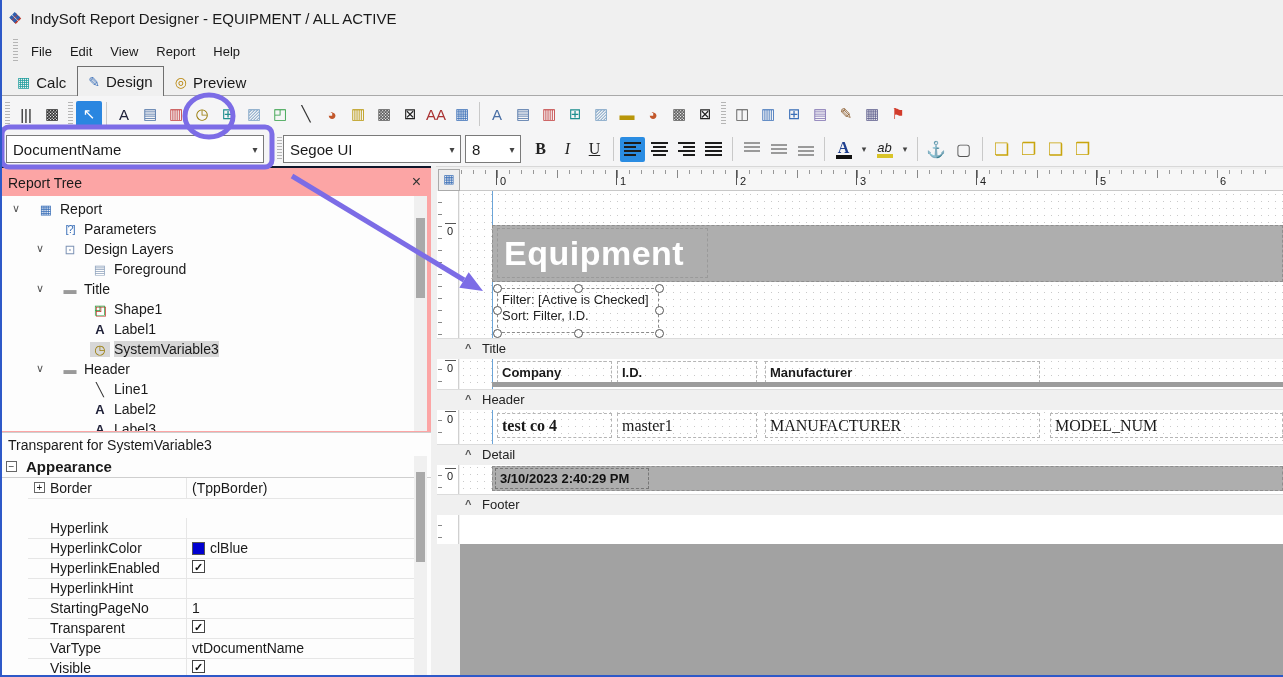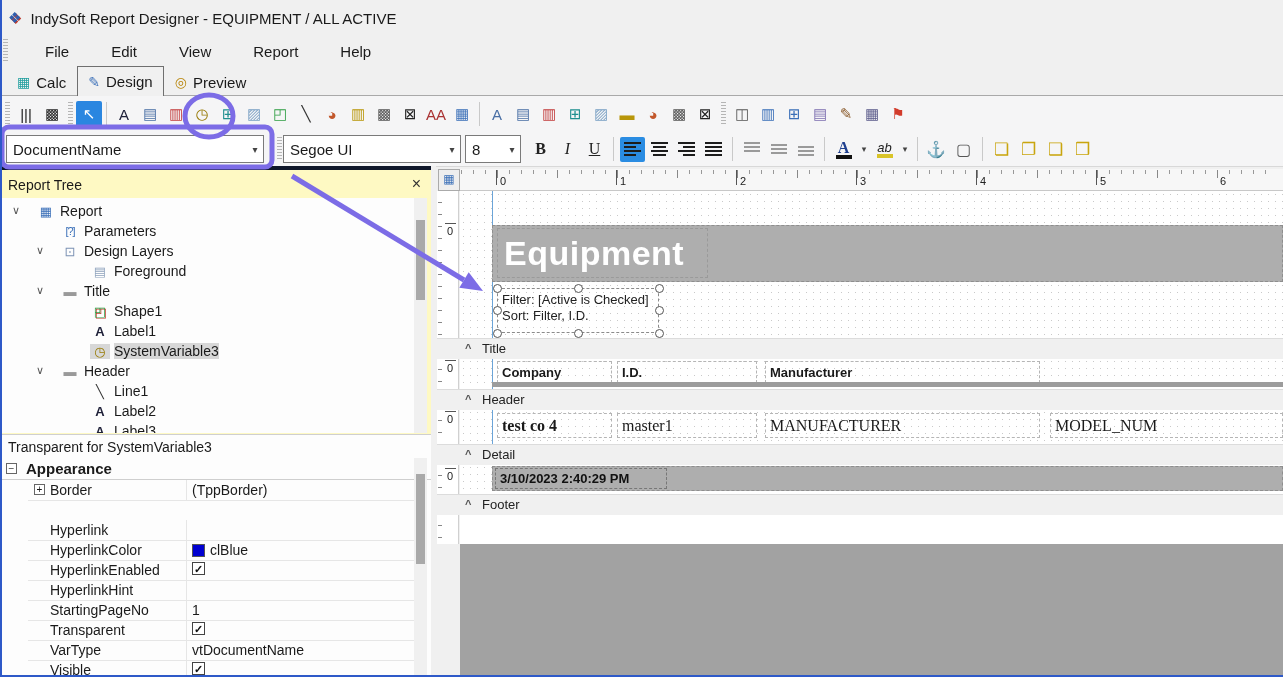--- a/index.html
+++ b/index.html
@@ -1,21 +1,21 @@
 <!DOCTYPE html>
 <html><head>
 <meta charset="utf-8">
 <style>
   html,body{margin:0;padding:0;background:#666;}
   .app{position:relative;width:1283px;height:677px;background:#f0f0f0;overflow:hidden;
        font-family:"Liberation Sans",sans-serif;color:#1a1a1a;}
   
   .titlebar{position:absolute;left:0;top:0;right:0;height:36px;display:flex;align-items:center;gap:9px;padding-left:8px;font-size:15px;}
   .appicon{font-size:15px;color:#2f5fae;text-shadow:1px 1px 0 #c0392b;}
-  .menubar{position:absolute;left:0;top:36px;right:0;height:30px;display:flex;align-items:center;font-size:15px;gap:24px;}
+  .menubar{position:absolute;left:0;top:36px;right:0;height:30px;display:flex;align-items:center;padding-left:10px;font-size:13px;}
   .menubar .grip{margin-right:4px;}
   .menu-item{padding:3px 9px;cursor:default;}
   .tabbar{position:absolute;left:0;top:66px;right:0;height:30px;display:flex;align-items:flex-end;padding-left:6px;border-bottom:1px solid #a9a9a9;box-sizing:border-box;background:#f0f0f0;}
   .tab{height:26px;display:flex;align-items:center;gap:6px;padding:0 10px;font-size:15px;border:1px solid transparent;border-bottom:none;}
   .tab.active{background:#f0f0f0;border-color:#6f6f6f;position:relative;top:1px;height:29px;z-index:2;}
   .tabicon{font-size:14px;}
   .ti-calculator{color:#1f9e9e;}
   .ti-design-page{color:#3a6fb8;}
   .ti-preview-page{color:#b8860b;}
   
@@ -45,21 +45,21 @@
   .v-bottom{justify-content:flex-end;}
   .dropbtn{width:12px;height:25px;display:flex;align-items:center;justify-content:center;font-size:9px;color:#444;}
   .fc-a{font-family:"Liberation Serif",serif;font-weight:bold;font-size:16px;line-height:15px;color:#1e3f8f;}
   .fc-bar{width:16px;height:4px;background:#111;}
   .hl-ab{font-size:13px;font-style:italic;line-height:13px;}
   .hl-bar{width:16px;height:4px;background:#d9c428;}
   .fb.anchor{color:#3a5fa8;}
   .fb.borderbtn{color:#555;}
   .fb.layer{color:#c9a50e;font-size:17px;}
   
-  .leftpanel{position:absolute;left:0;top:166px;width:431px;bottom:0;background:#fef9c3;border-top:4px solid #0f172a;box-sizing:border-box;}
+  .leftpanel{position:absolute;left:0;top:166px;width:431px;bottom:0;background:#fca5a5;border-top:2px solid #0f172a;box-sizing:border-box;}
   .rt-head{position:absolute;left:0;top:4px;right:0;height:24px;font-size:14px;}
   .rt-title{position:absolute;left:8px;top:3px;}
   .rt-close{position:absolute;right:10px;top:1px;font-size:16px;color:#333;}
   .tree{position:absolute;left:2px;top:28px;width:412px;height:235px;background:#fdfdfd;overflow:hidden;}
   .trow{position:absolute;left:0;right:0;height:20px;display:flex;align-items:center;font-size:14px;white-space:nowrap;}
   .chev{position:absolute;font-size:11px;color:#555;top:3px;}
   .ticon{display:inline-block;width:20px;text-align:center;font-size:13px;margin-right:4px;}
   .ti-report{color:#3a6fb8;} .ti-parameters{color:#3a6fb8;font-size:11px;letter-spacing:-1px;}
   .ti-layers{color:#7d93b5;} .ti-page{color:#8fa3bd;} .ti-band{color:#9a9a9a;}
   .ti-shape{color:#2f9e44;text-shadow:1px 1px 0 #c0392b;} .ti-label{color:#20223a;font-weight:bold;}
@@ -100,21 +100,21 @@
   .bstrip .blabel{position:absolute;left:45px;top:2px;}
   .shape1{position:absolute;left:32px;right:0;top:34px;height:57px;background:#aeaeae;border:1px dashed #8e8e8e;box-sizing:border-box;}
   .equip{position:absolute;left:37px;top:37px;width:211px;height:50px;border:1px dashed #9a9a9a;box-sizing:border-box;
          color:#fff;font-weight:bold;font-size:34px;line-height:48px;padding-left:6px;letter-spacing:0.5px;overflow:hidden;}
   .sysvarbox{position:absolute;left:37px;top:97px;width:162px;height:45px;border:1px dashed #8a8a8a;box-sizing:border-box;font-size:13px;color:#222;padding:3px 0 0 4px;line-height:16px;}
   .handle{position:absolute;width:9px;height:9px;border:1px solid #555;border-radius:50%;background:#fff;box-sizing:border-box;}
   .hcol{position:absolute;top:3px;height:22px;border:1px dashed #b5b5b5;box-sizing:border-box;font-weight:bold;font-size:13px;padding:3px 0 0 4px;white-space:nowrap;overflow:hidden;}
   .line1{position:absolute;left:32px;right:0;bottom:2px;height:5px;background:#9c9c9c;}
   .dcell{position:absolute;top:4px;height:25px;border:1px dashed #b5b5b5;box-sizing:border-box;font-family:"Liberation Serif",serif;font-size:16px;padding:3px 0 0 4px;white-space:nowrap;overflow:hidden;}
   .footbar{position:absolute;left:32px;right:0;top:2px;height:25px;background:#aeaeae;border:1px dashed #8e8e8e;box-sizing:border-box;}
-  .datebox{position:absolute;left:2px;top:1px;width:172px;height:21px;border:1px dashed #777;box-sizing:border-box;font-weight:bold;font-size:13px;padding:2px 0 0 4px;color:#111;white-space:nowrap;}
+  .datebox{position:absolute;left:2px;top:1px;width:154px;height:21px;border:1px dashed #777;box-sizing:border-box;font-weight:bold;font-size:13px;padding:2px 0 0 4px;color:#111;white-space:nowrap;}
   .whiterest{position:absolute;left:24px;right:0;background:#fff;}
   .grayout{position:absolute;left:24px;right:0;bottom:0;background:#a2a2a2;}
   
   .overlay{position:absolute;left:0;top:0;width:1283px;height:677px;pointer-events:none;z-index:50;}
   .winborder-b{position:absolute;left:0;right:0;bottom:0;height:2px;background:#2e59c8;z-index:60;}
   .winborder-l{position:absolute;left:0;top:0;bottom:0;width:2px;background:#2e59c8;z-index:60;}
 </style>
 </head>
 <body>
 

